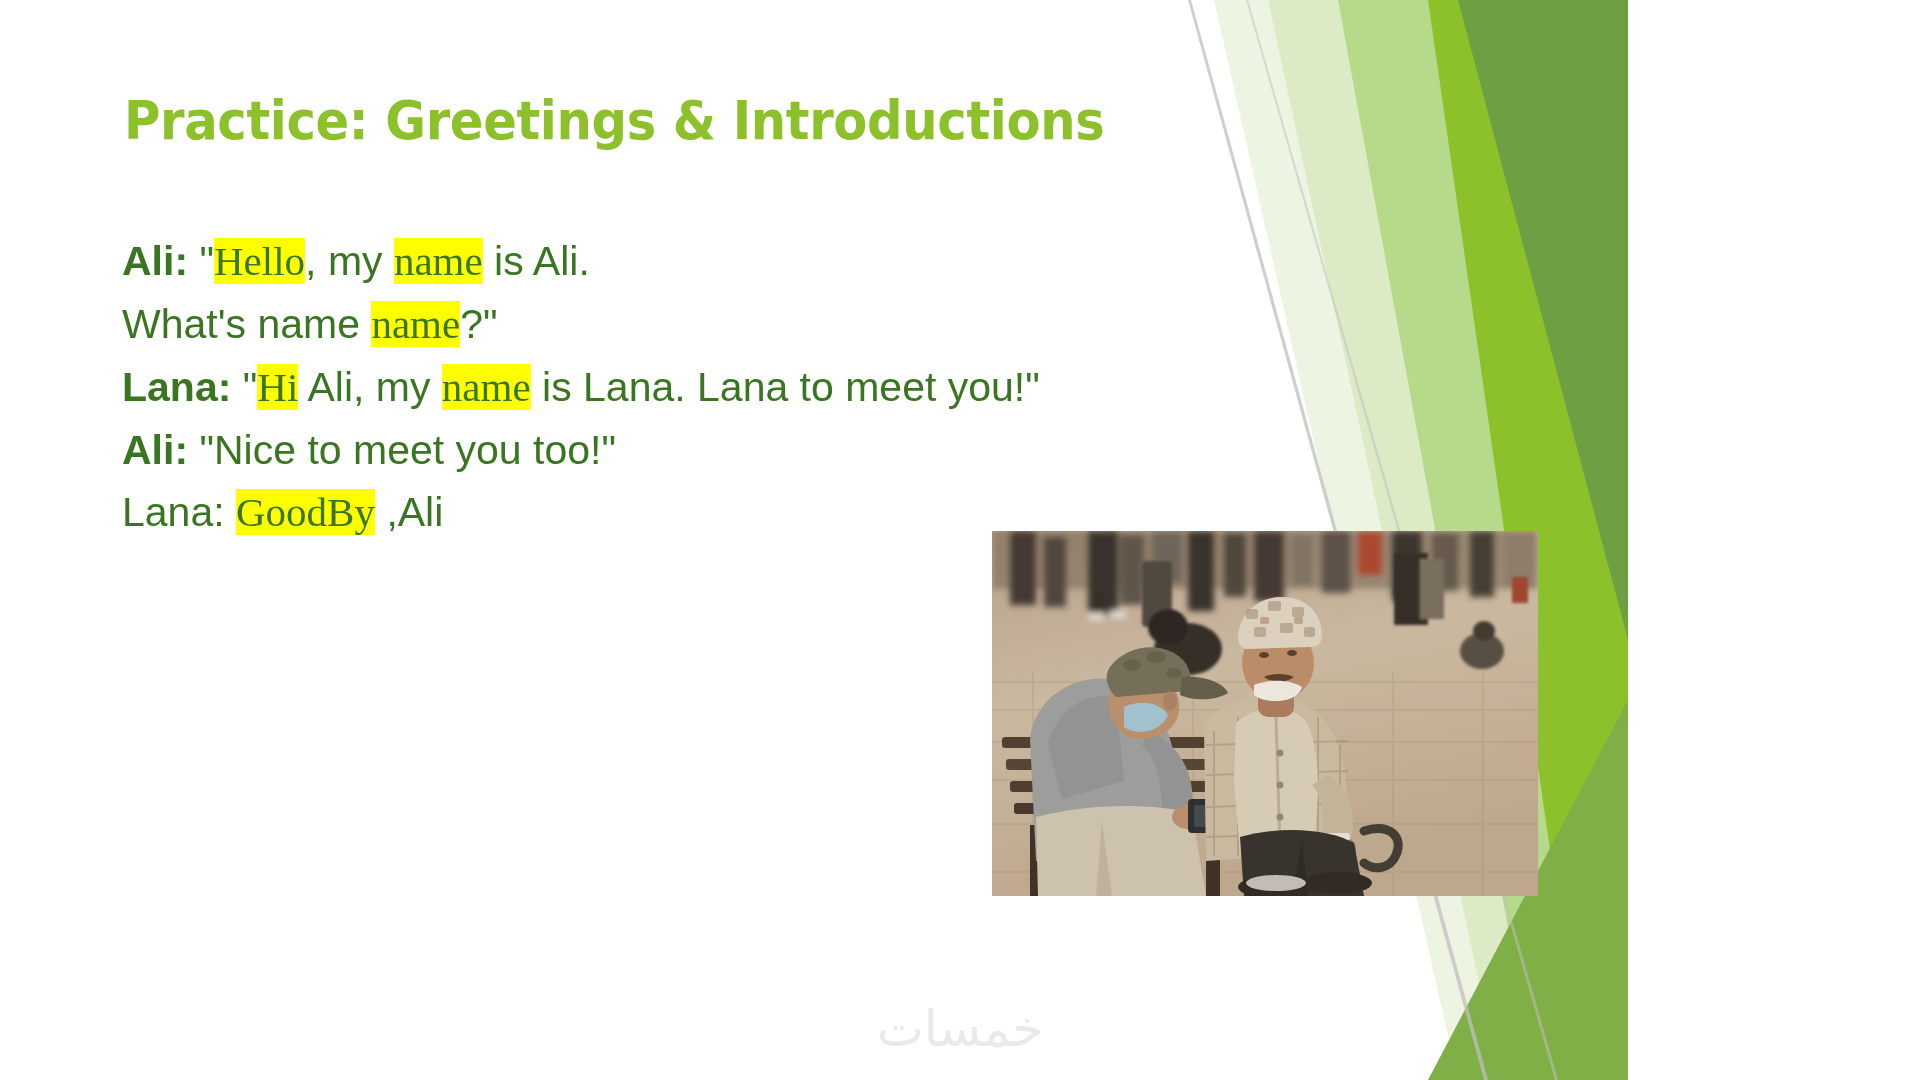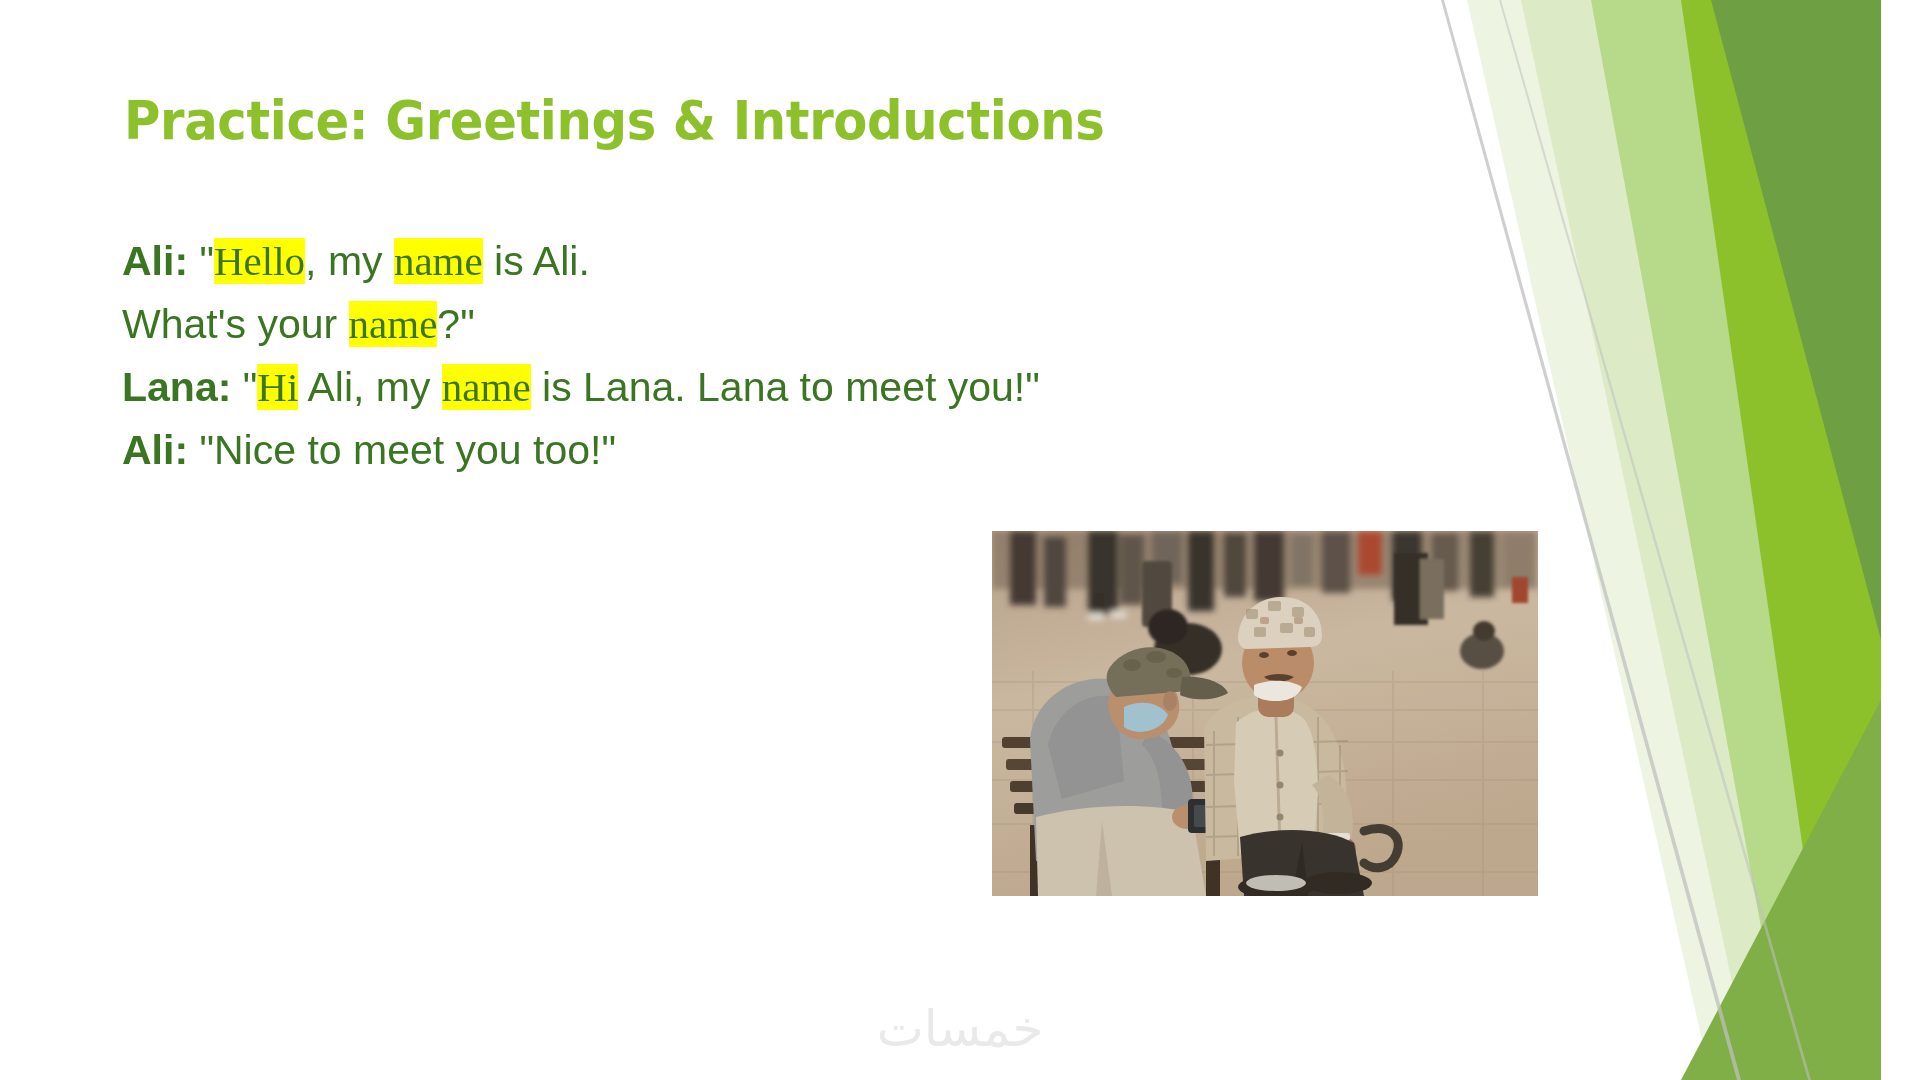--- a/index.html
+++ b/index.html
@@ -9,21 +9,21 @@
   }
   body {
     width: 1920px;
     height: 1080px;
     overflow: hidden;
     font-family: "Liberation Sans", sans-serif;
   }
 
   #slide {
     position: relative;
-    width: 1881px;
+    width: 1628px;
     height: 1080px;
     background: #ffffff;
     overflow: hidden;
   }
 
   
   #decor {
     position: absolute;
     top: 0;
     right: 0;
@@ -124,26 +124,27 @@
       <polygon points="118,0 120,0 430,1080 427,1080" fill="#BFBFBF" opacity="0.55"></polygon>
     </svg>
   </div>
 
   <div id="title">Practice: Greetings &amp; Introductions</div>
 
   <div id="body-copy">
 
     <p class="line"><span class="spk">Ali:</span><span> "</span><span class="hl">Hello</span><span>, my </span><span class="hl">name</span><span> is Ali.</span></p>
 
-    <p class="line"><span> What's your </span><span class="hl">name</span><span>?"</span></p>
+    <p class="line"><span> What's name </span><span class="hl">name</span><span>?"</span></p>
 
     <p class="line wrap"><span class="spk">Lana:</span><span> "</span><span class="hl">Hi</span><span> Ali, my </span><span class="hl">name</span><span> is Lana. Lana to meet you!"</span></p>
 
     <p class="line"><span class="spk">Ali:</span><span> "Nice to meet you too!"</span></p>
 
+    <p class="line"><span>Lana:</span><span> </span><span class="hl">GoodBy</span><span> ,Ali</span></p>
 
 
   </div>
 
   <div id="photo">
     <svg viewBox="0 0 546 365" preserveAspectRatio="none" xmlns="http://www.w3.org/2000/svg">
       <defs>
         <linearGradient id="pave" x1="0" y1="0" x2="0.3" y2="1">
           <stop offset="0%" stop-color="#b6a08a"></stop>
           <stop offset="45%" stop-color="#cbb9a3"></stop>

